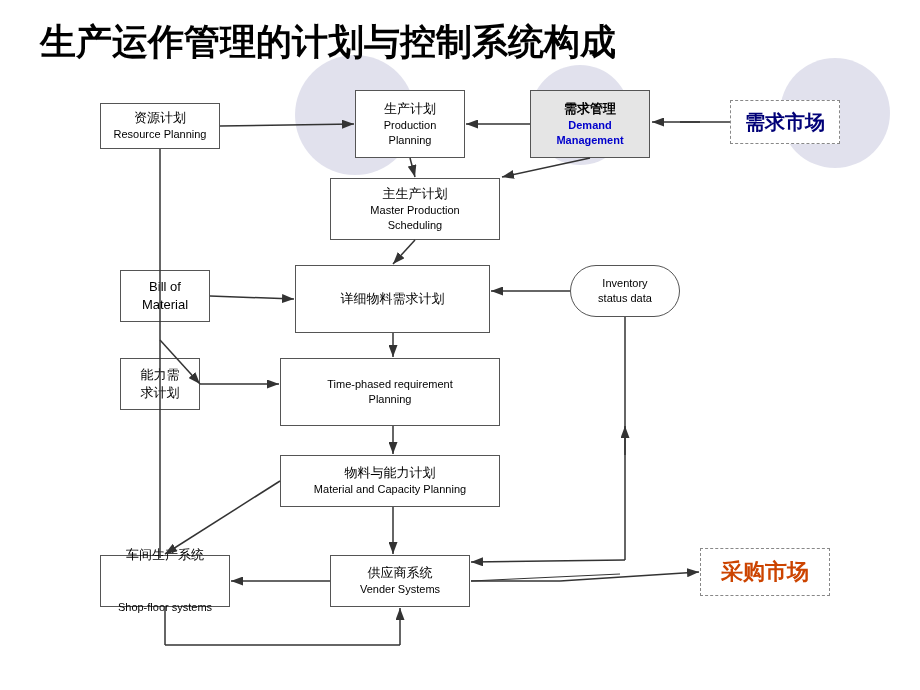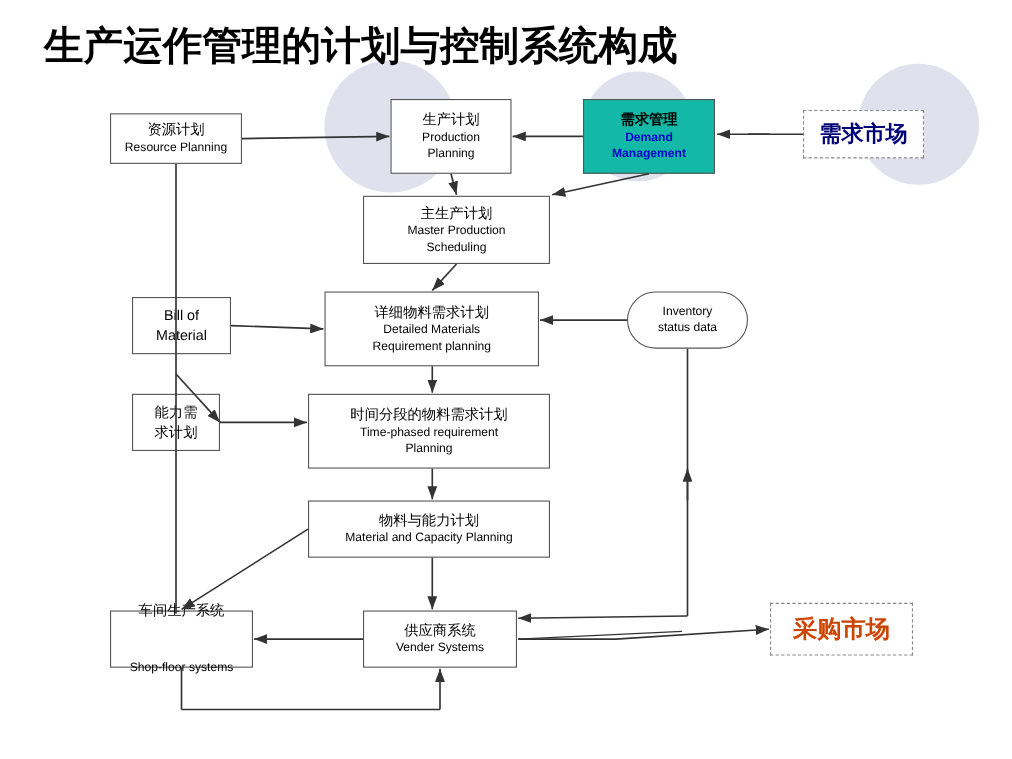--- a/index.html
+++ b/index.html
@@ -41,21 +41,21 @@
       font-size: 12px;
       line-height: 1.4;
     }
 
     .box-dashed {
       border-style: dashed;
       border-color: #888;
     }
 
     .box-green {
-      background: #14b8a6;
+      background: #e5e5e5;
       border-color: #555;
     }
 
     .box-blue-text {
       color: #0000cc;
       font-weight: bold;
       font-size: 13px;
     }
 
     .market-label {
@@ -119,36 +119,33 @@
 Scheduling</span>
 </div>
 
 <div class="box" style="left:120px;top:270px;width:90px;height:52px;">
   <span class="zh" style="white-space:pre-line;text-align:center;">Bill of
 Material</span>
 </div>
 
 <div class="box" style="left:295px;top:265px;width:195px;height:68px;">
   <span class="zh">详细物料需求计划</span>
-  <span class="en" style="white-space:pre-line;text-align:center;">Detailed Materials
-Requirement planning</span>
 </div>
 
 <div class="box" style="left:570px;top:265px;width:110px;height:52px;border-radius:26px;">
   <span class="en" style="white-space:pre-line;text-align:center;">Inventory
 status data</span>
 </div>
 
 <div class="box" style="left:120px;top:358px;width:80px;height:52px;">
   <span class="zh" style="white-space:pre-line;text-align:center;">能力需
 求计划</span>
 </div>
 
 <div class="box" style="left:280px;top:358px;width:220px;height:68px;">
-  <span class="zh">时间分段的物料需求计划</span>
   <span class="en" style="white-space:pre-line;text-align:center;">Time-phased requirement
 Planning</span>
 </div>
 
 <div class="box" style="left:280px;top:455px;width:220px;height:52px;">
   <span class="zh">物料与能力计划</span>
   <span class="en" style="white-space:pre-line;text-align:center;">Material and Capacity Planning</span>
 </div>
 
 <div class="box" style="left:100px;top:555px;width:130px;height:52px;gap:36px;">

